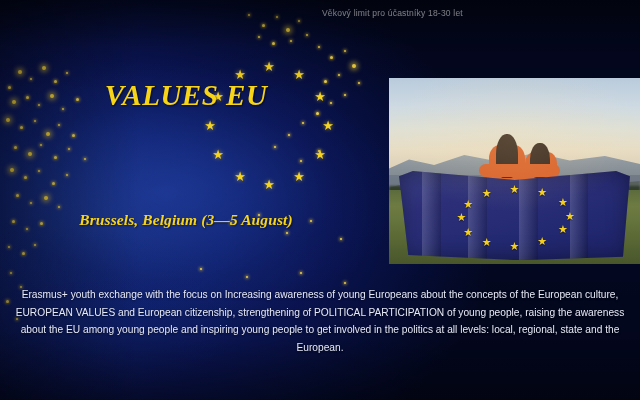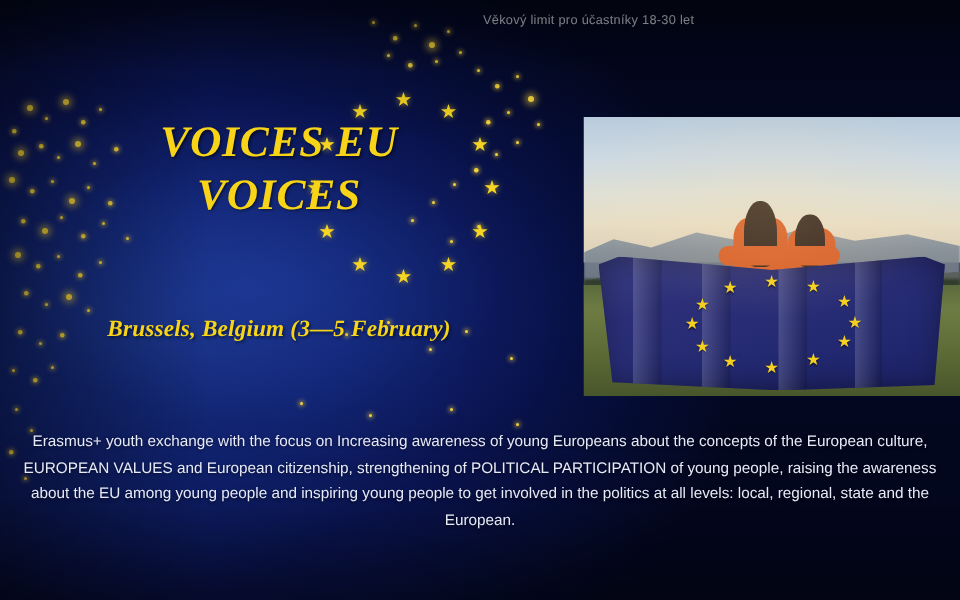--- a/index.html
+++ b/index.html
@@ -342,27 +342,26 @@
     <span class="ring-star" style="left:93px;  top:114px;"></span>
     <span class="ring-star" style="left:63px;  top:122px;"></span>
     <span class="ring-star" style="left:34px;  top:114px;"></span>
     <span class="ring-star" style="left:12px;  top:92px;"></span>
     <span class="ring-star" style="left:4px;   top:63px;"></span>
     <span class="ring-star" style="left:12px;  top:34px;"></span>
     <span class="ring-star" style="left:34px;  top:12px;"></span>
   </div>
 
   <div class="headline">
-    <span>VOICES EU</span>
-    <span class="l2">VOICES</span>
+    <span>VALUES EU</span>
   </div>
 
 
   <div class="venue">
-    <span class="l2">Brussels, Belgium (3—5 February)</span>
+    <span class="l2">Brussels, Belgium (3—5 August)</span>
   </div>
 
   <div class="photo">
     <div class="photo-sky"></div>
     <div class="photo-hills"></div>
     <div class="photo-hills2"></div>
     <div class="photo-treeline"></div>
     <div class="photo-field"></div>
 
     <div class="person" style="left:40%; top:36%; width:14%; height:24%;"></div>

